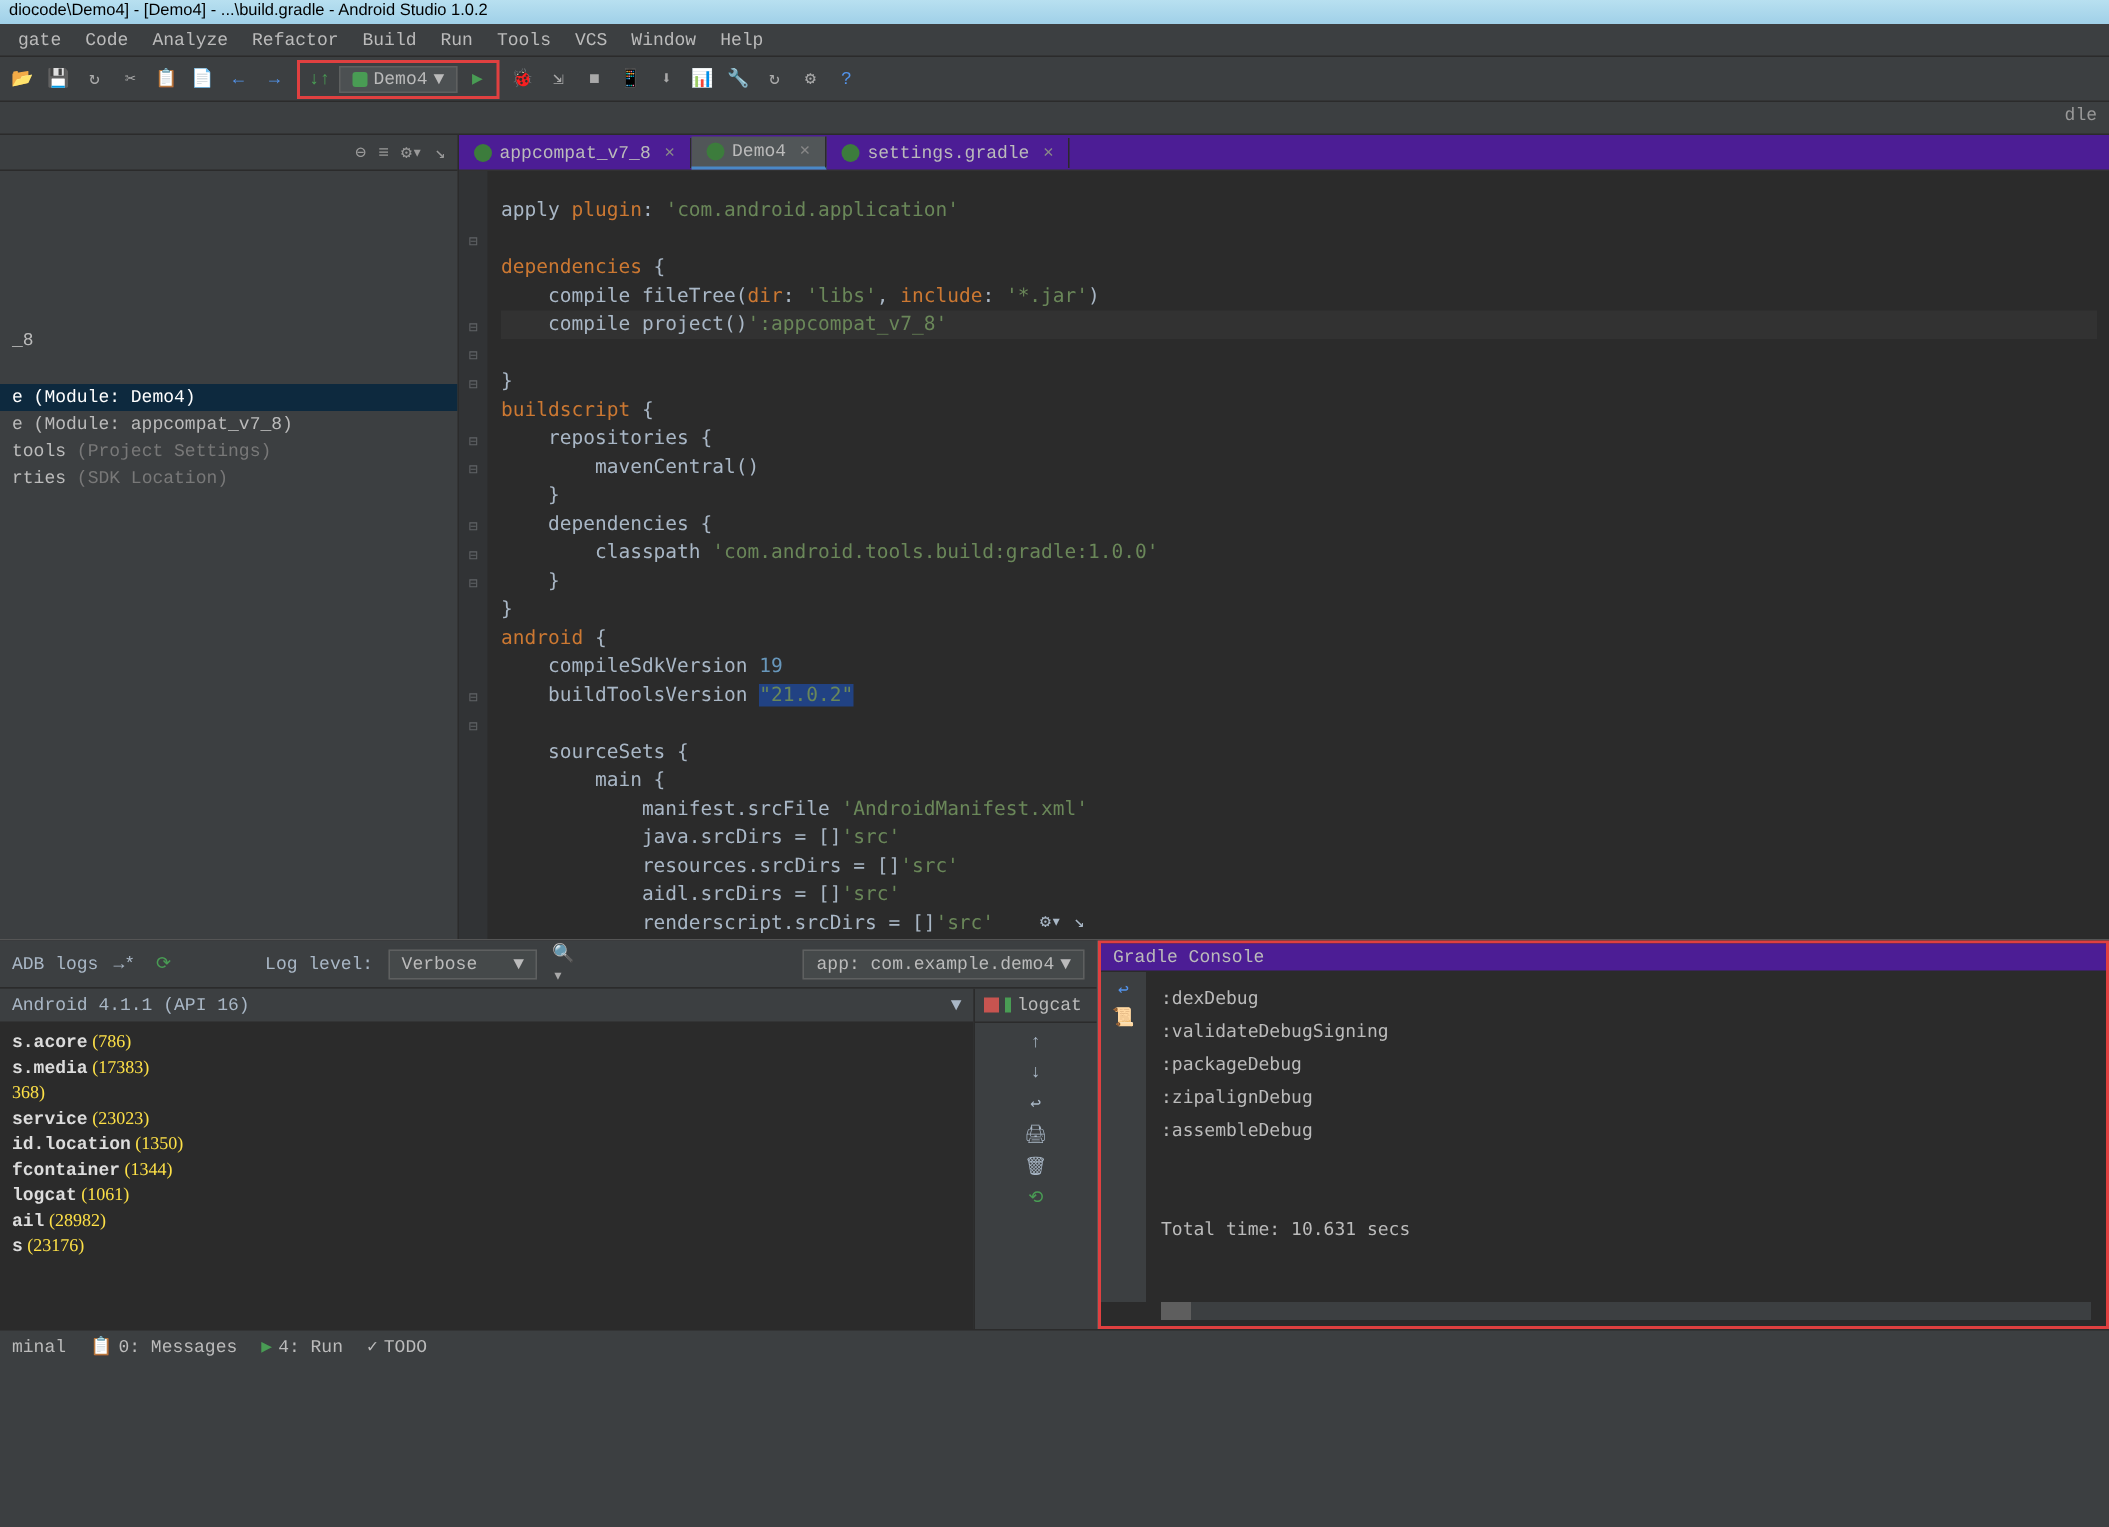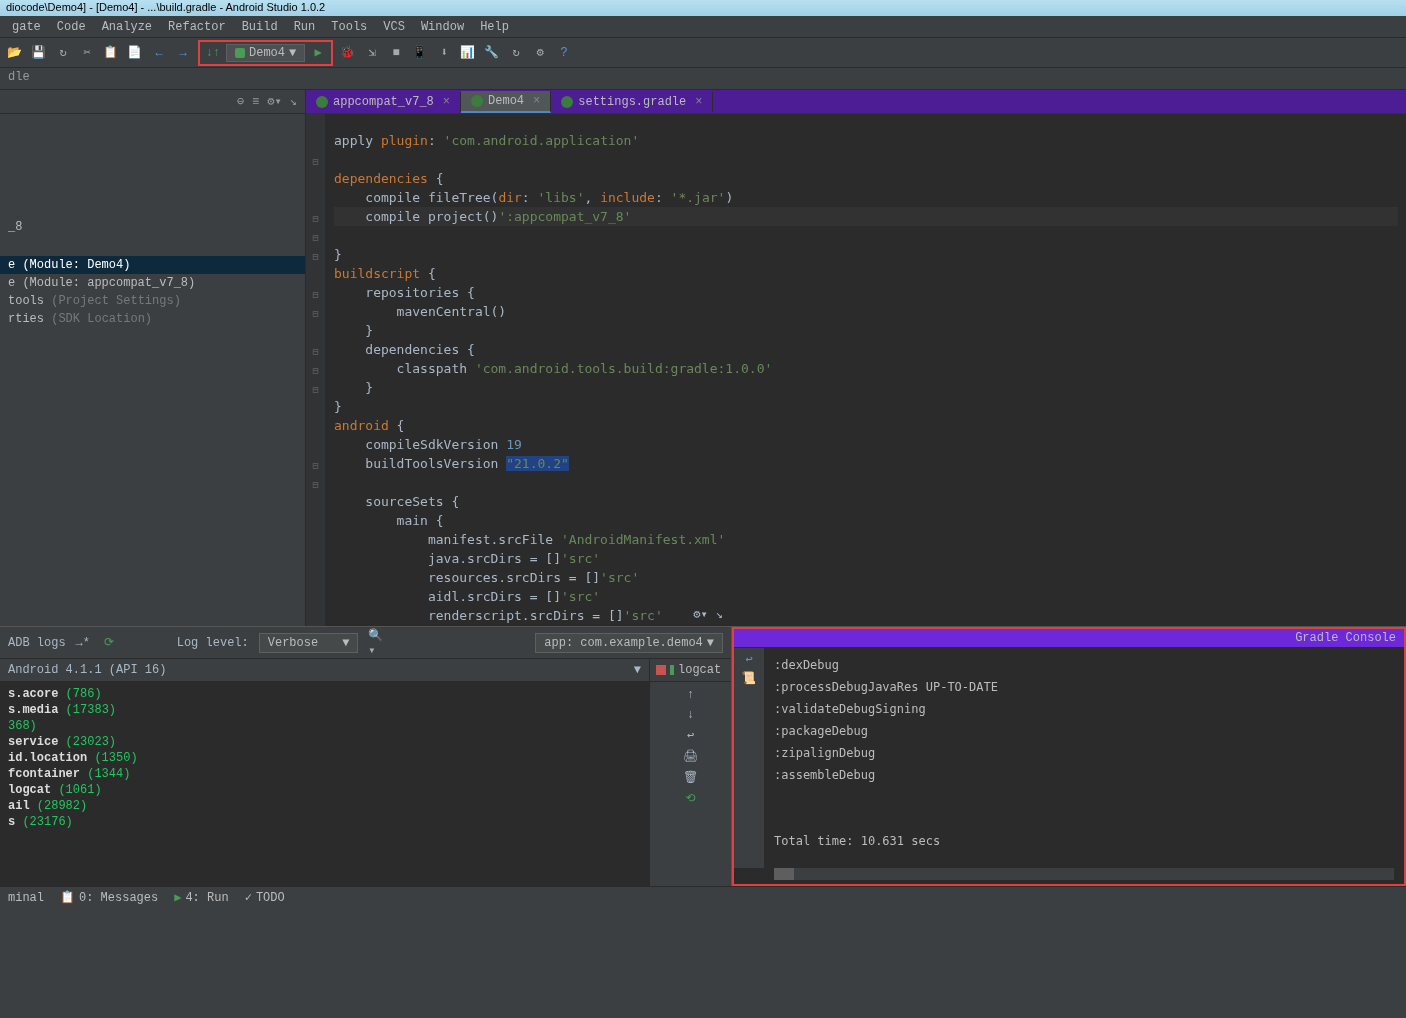--- a/index.html
+++ b/index.html
@@ -65,20 +65,21 @@
   align-items: center;
   gap: 4px;
   color: #bbbbbb;
 }
 .breadcrumb {
   background: #3c3f41;
   height: 22px;
   padding: 2px 8px;
   color: #999;
   border-bottom: 1px solid #2b2b2b;
+  text-align: right;
 }
 .main-area {
   display: flex;
   height: 536px;
 }
 .sidebar {
   width: 306px;
   background: #3c3f41;
   border-right: 1px solid #2b2b2b;
   display: flex;
@@ -223,21 +224,21 @@
   display: flex;
   justify-content: space-between;
 }
 .log-list {
   flex: 1;
   padding: 4px 4px;
   overflow: hidden;
 }
 .log-line { padding: 1px 4px; }
 .log-bold { color: #dcdcdc; font-weight: bold; }
-.log-dim { color: #22c55e; }
+.log-dim { color: #fde047; font-family: Liberation Serif, serif; }
 .logcat-right {
   width: 82px;
   background: #3c3f41;
   border-left: 1px solid #2b2b2b;
 }
 .logcat-tab-label {
   padding: 4px 6px;
   color: #bbbbbb;
   display: flex;
   align-items: center;
@@ -252,25 +253,24 @@
   align-items: center;
 }
 .gradle-console {
   flex: 1;
   background: #2b2b2b;
   border: 2px solid #e04040;
   display: flex;
   flex-direction: column;
 }
 .gradle-console-header {
-  background: #6d28d9;
+  background: #4c1d95;
   padding: 2px 8px;
   color: #bbbbbb;
   border-bottom: 1px solid #2b2b2b;
-  text-align: right;
 }
 .gradle-console-body {
   flex: 1;
   display: flex;
 }
 .gradle-side {
   width: 30px;
   background: #3c3f41;
   display: flex;
   flex-direction: column;
@@ -516,21 +516,20 @@
 
   <div class="gradle-console">
     <div class="gradle-console-header">Gradle Console</div>
     <div class="gradle-console-body">
       <div class="gradle-side">
         <span style="color:#5394ec">↩</span>
         <span>📜</span>
       </div>
       <div class="gradle-output" id="gradleout">
           <div>:dexDebug</div>
-          <div>:processDebugJavaRes UP-TO-DATE</div>
           <div>:validateDebugSigning</div>
           <div>:packageDebug</div>
           <div>:zipalignDebug</div>
           <div>:assembleDebug</div>
           <div>&nbsp;</div>
           <div>&nbsp;</div>
           <div>Total time: 10.631 secs</div>
         </div>
     </div>
     <div class="gradle-scrollbar">

